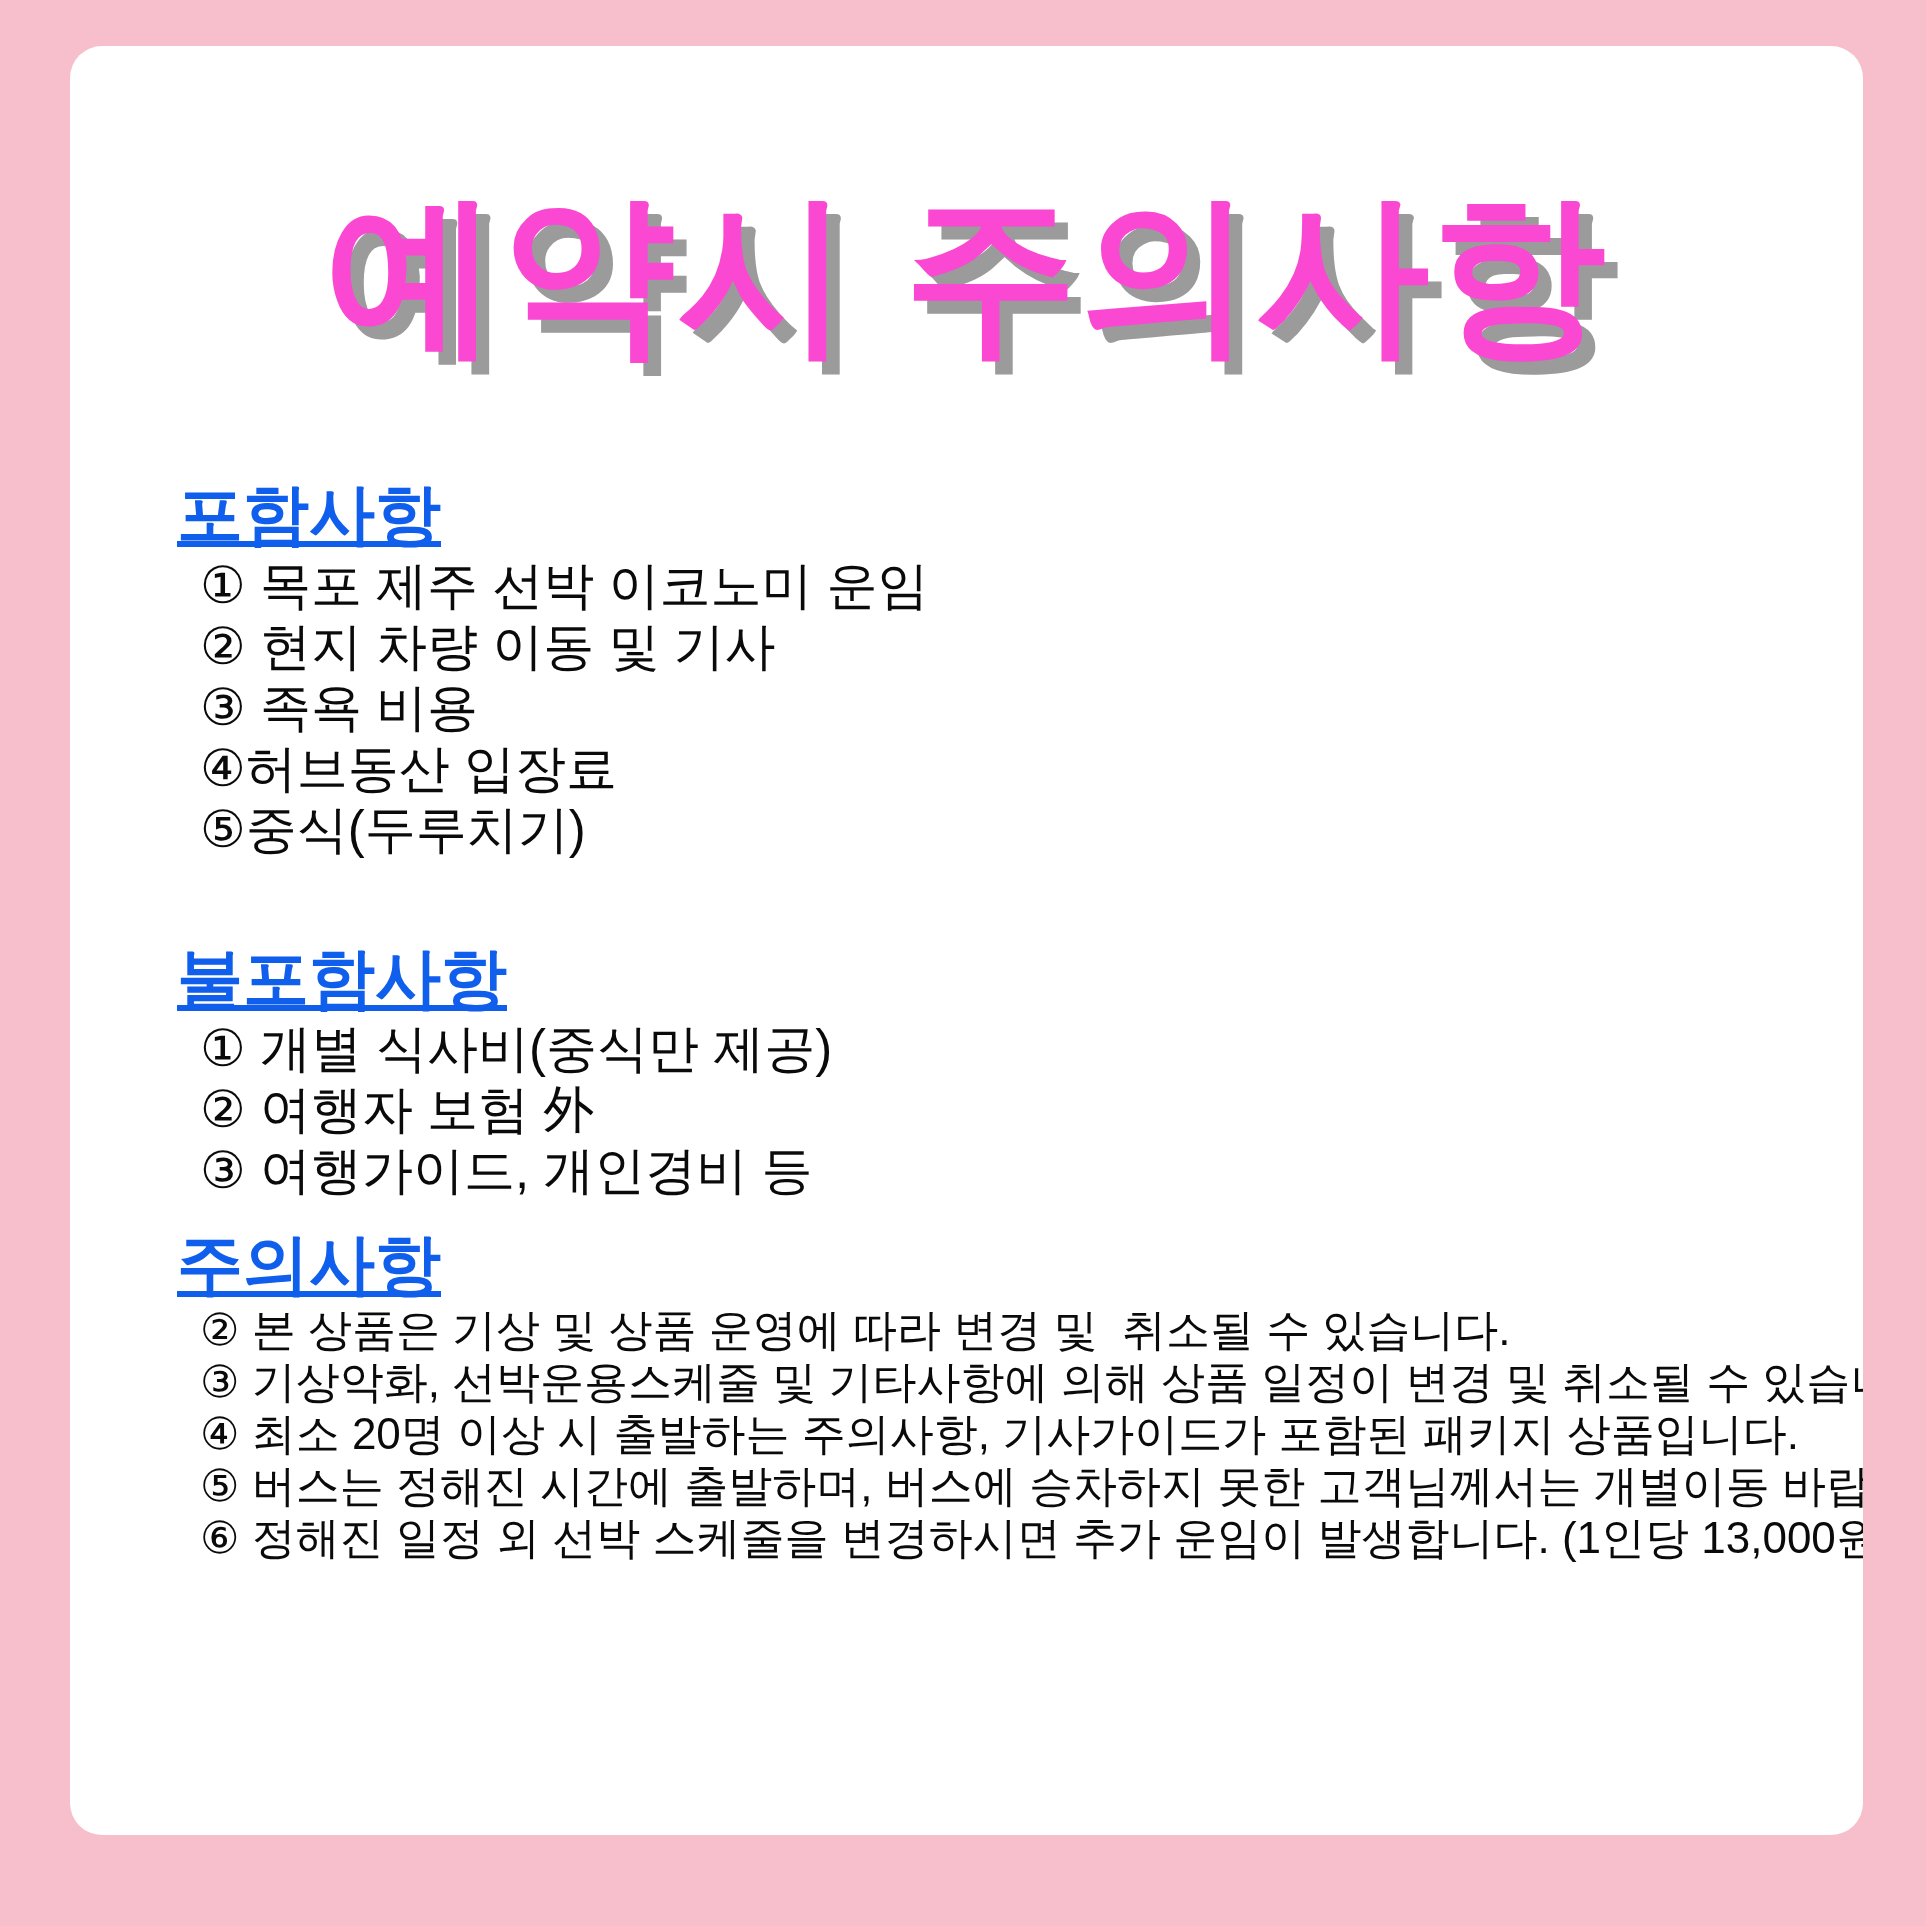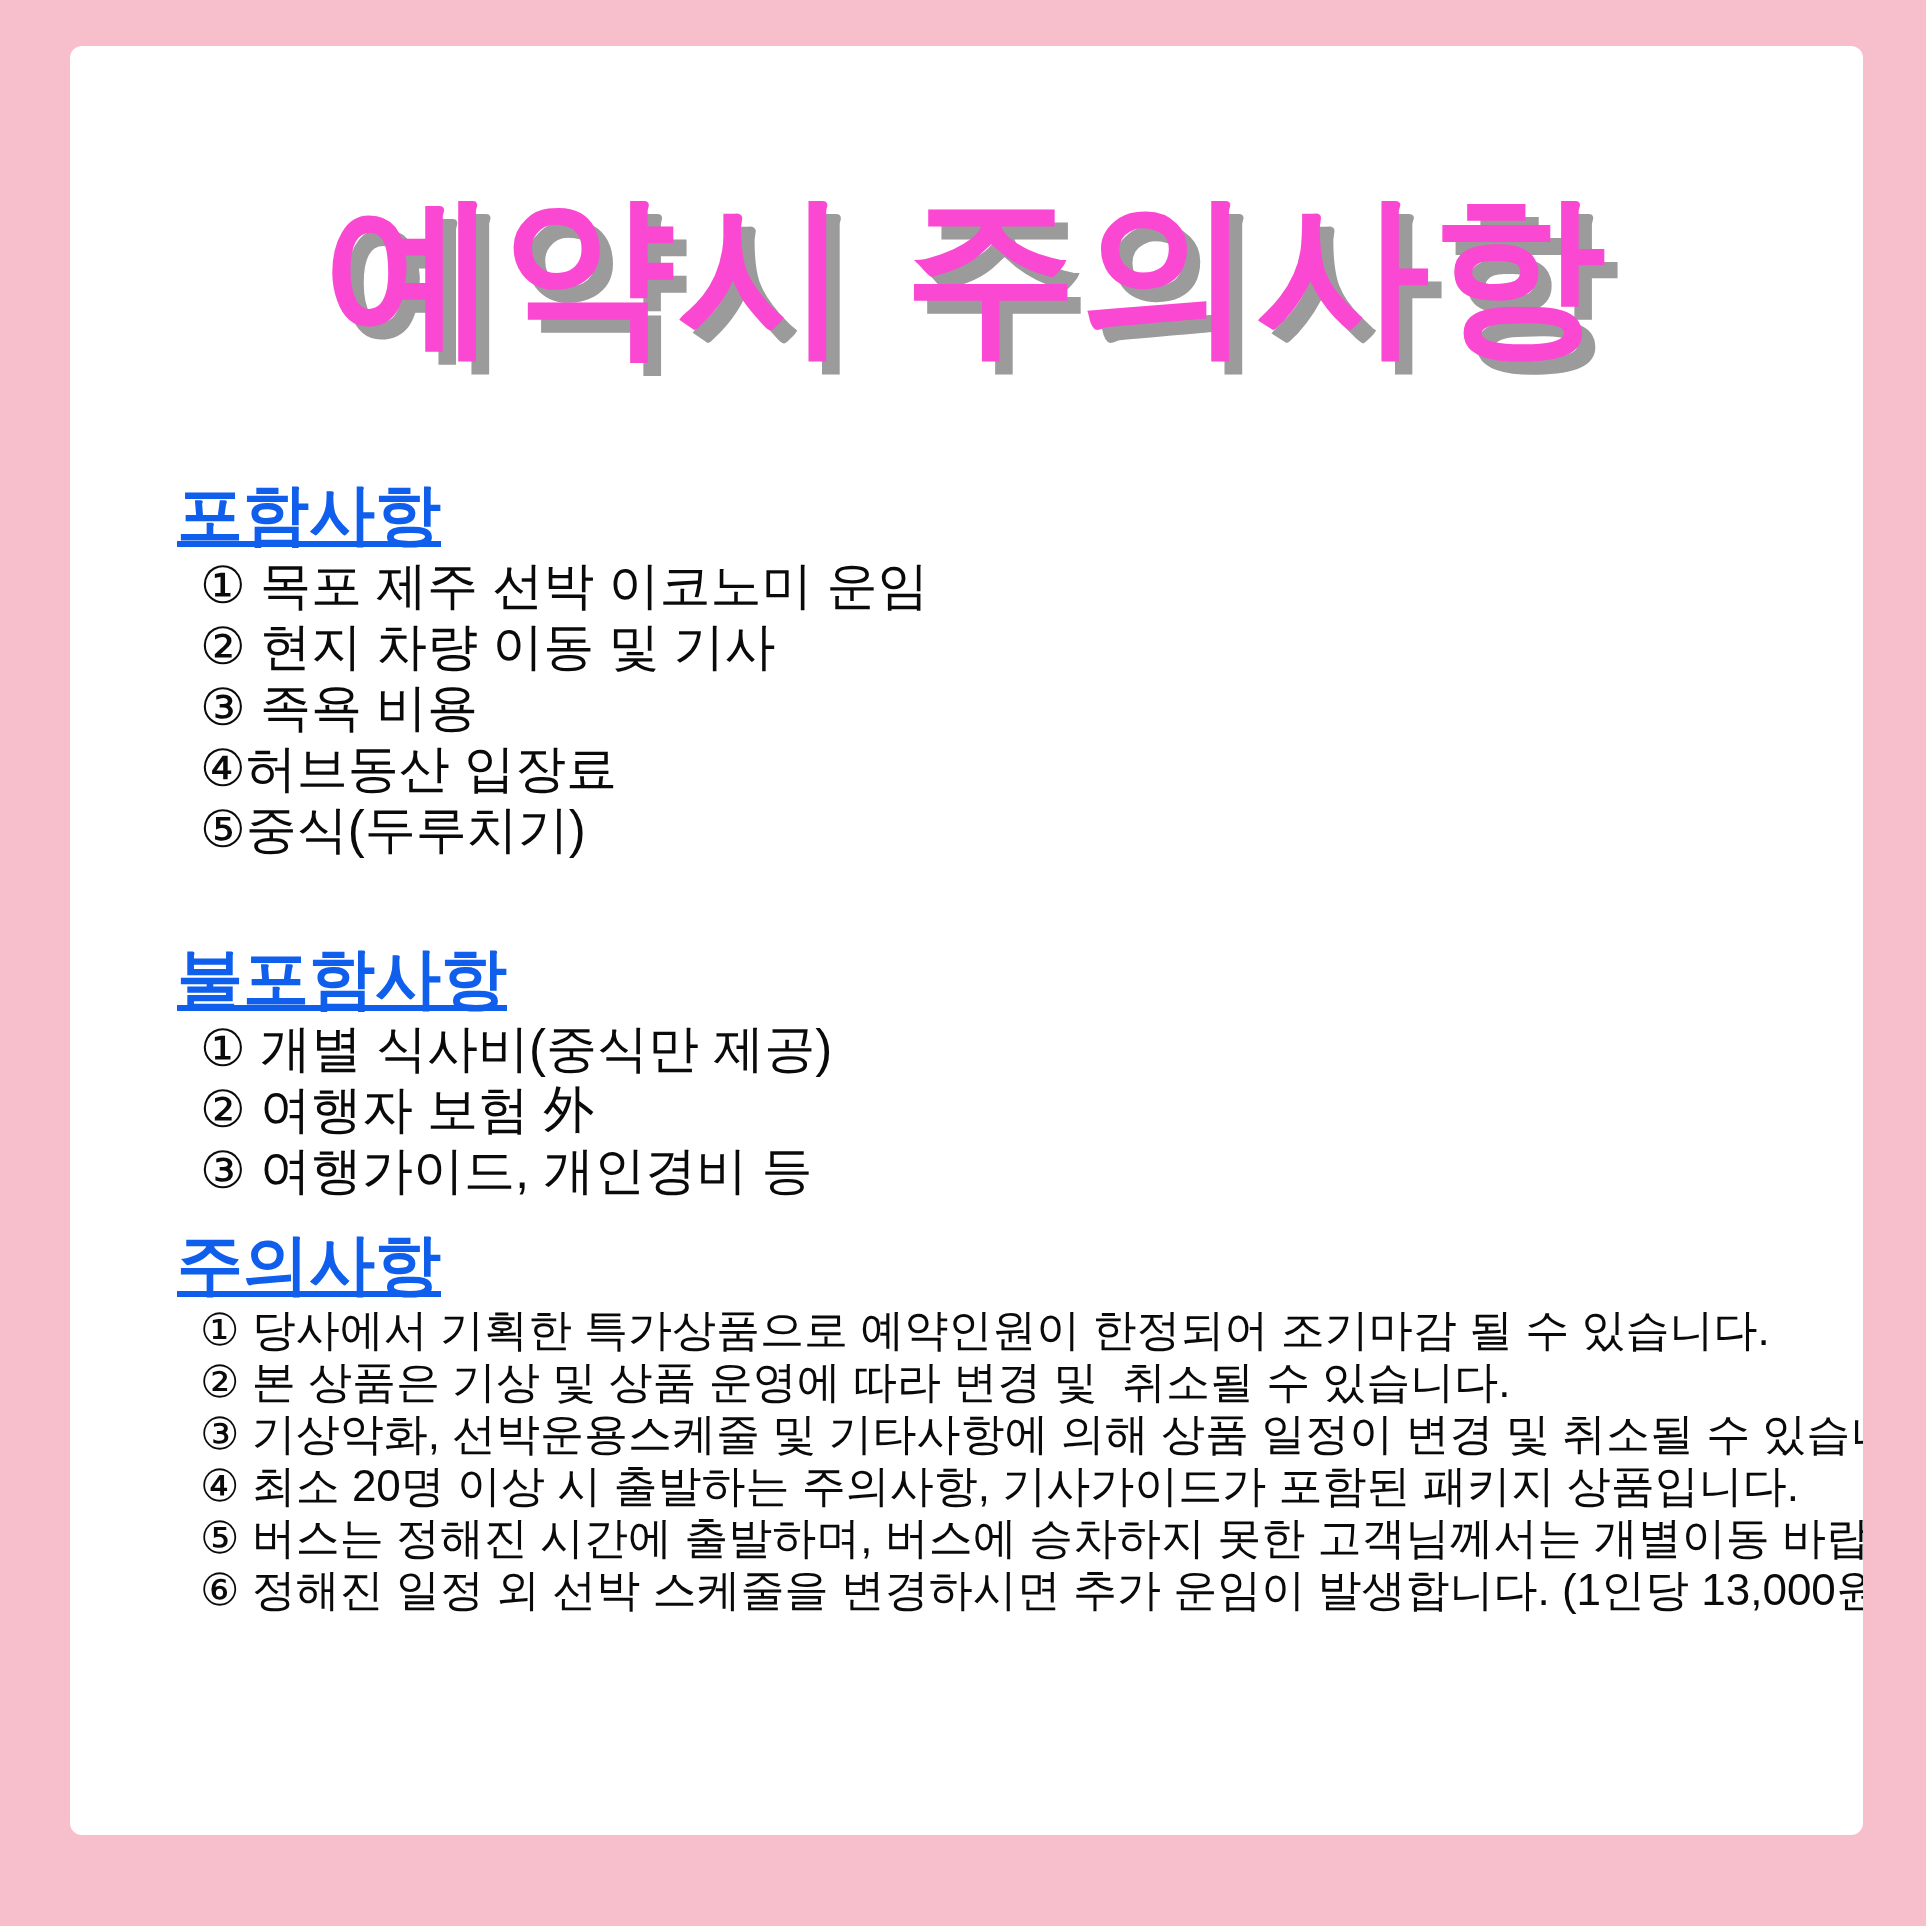--- a/index.html
+++ b/index.html
@@ -17,21 +17,21 @@
   }
   body{
     background:var(--bg-pink);
     position:relative;
     overflow:hidden;
   }
   .card{
     position:absolute;
     left:70px;top:46px;right:63px;bottom:91px;
     background:var(--card-white);
-    border-radius:12px;
+    border-radius:32px;
     overflow:hidden;
   }
   .page-title{
     margin-top:136px;
     text-align:center;
     font-size:174px;
     line-height:1.06;
     font-weight:900;
     letter-spacing:2.1px;
     color:var(--title-pink);
@@ -96,21 +96,20 @@
       <ul class="items">
         <li>① 개별 식사비(중식만 제공)</li>
         <li>② 여행자 보험 外</li>
         <li>③ 여행가이드, 개인경비 등</li>
       </ul>
     </section>
 
     <section class="sec-caution">
       <h2 class="section-heading">주의사항</h2>
       <ul class="items">
-        <li>① 당사에서 기획한 특가상품으로 예약인원이 한정되어 조기마감 될 수 있습니다.</li>
         <li>② 본 상품은 기상 및 상품 운영에 따라 변경 및  취소될 수 있습니다.</li>
         <li>③ 기상악화, 선박운용스케줄 및 기타사항에 의해 상품 일정이 변경 및 취소될 수 있습니다.</li>
         <li>④ 최소 20명 이상 시 출발하는 주의사항, 기사가이드가 포함된 패키지 상품입니다.</li>
         <li>⑤ 버스는 정해진 시간에 출발하며, 버스에 승차하지 못한 고객님께서는 개별이동 바랍니다.</li>
         <li>⑥ 정해진 일정 외 선박 스케줄을 변경하시면 추가 운임이 발생합니다. (1인당 13,000원)</li>
       </ul>
     </section>
 
   </div>
 </div>

